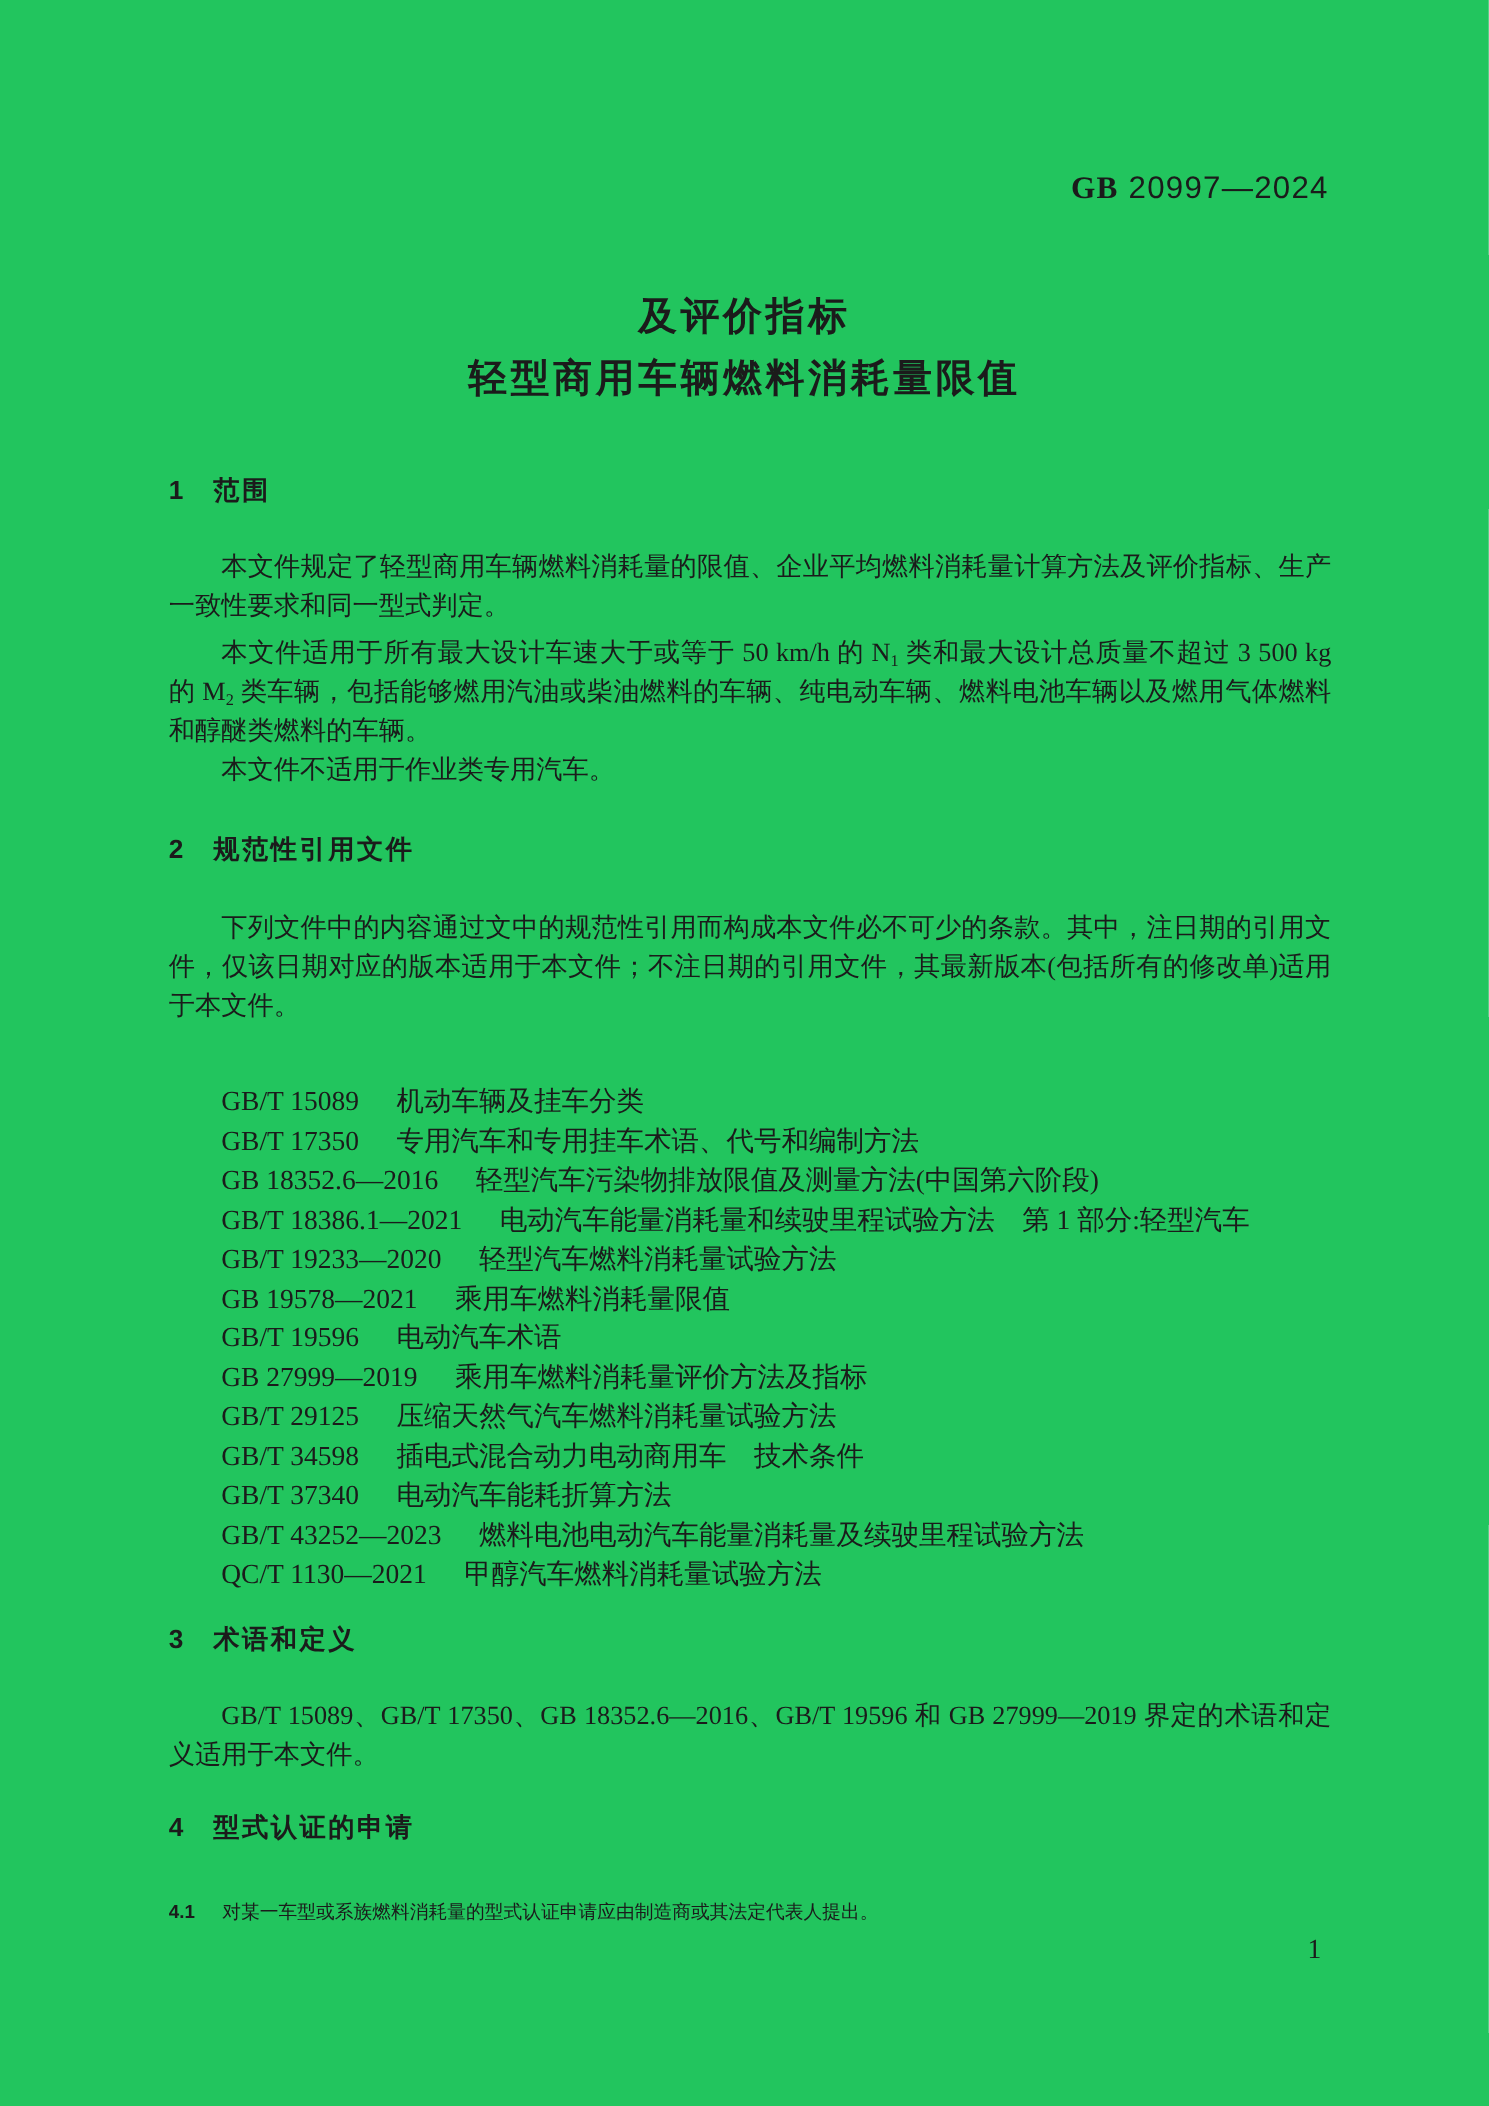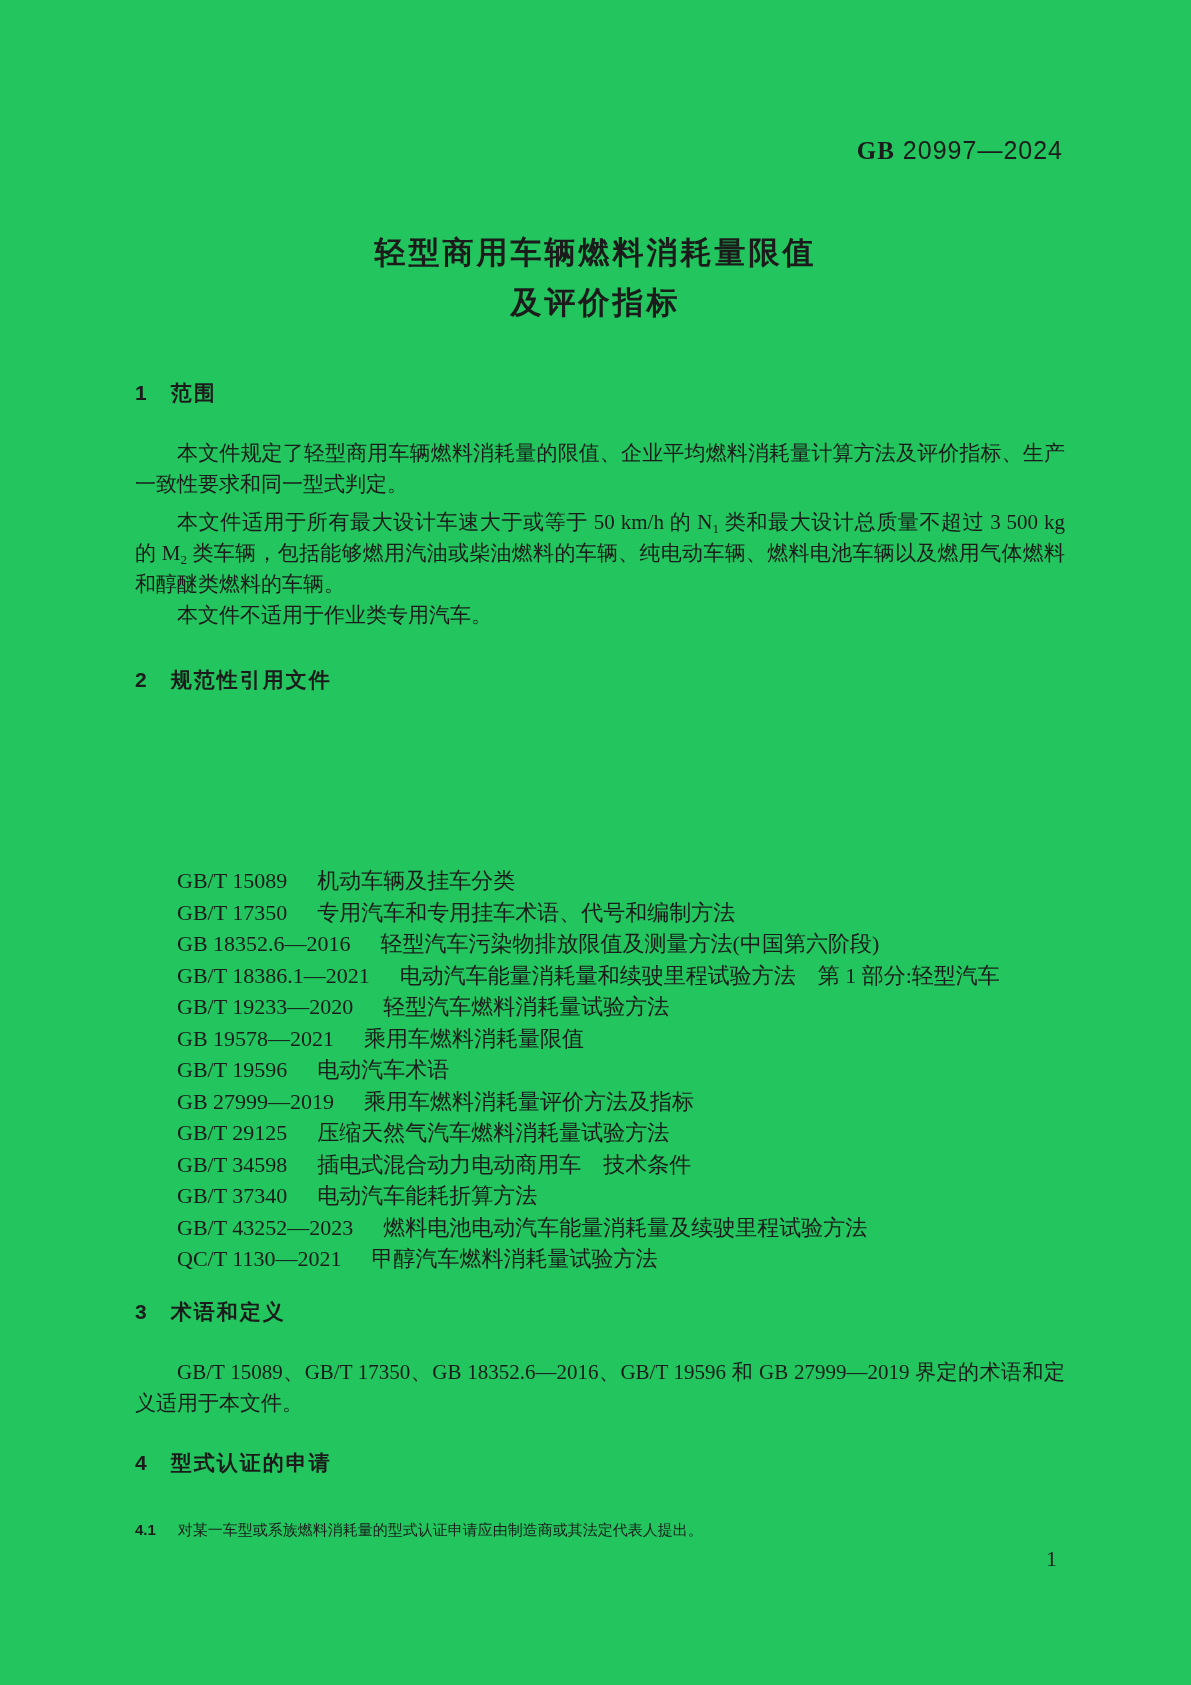--- a/index.html
+++ b/index.html
@@ -120,40 +120,41 @@
 </head>
 <body>
 
 <div class="page">
 
   <div class="doc-header">
     <span class="gb">GB</span><span class="num">20997—2024</span>
   </div>
 
   <div class="doc-title">
+    <div>及评价指标</div>
     <div>轻型商用车辆燃料消耗量限值</div>
-    <div>及评价指标</div>
   </div>
 
   <div class="sec-heading" style="top:381px;">
     <span class="sec-num">1</span><span>范围</span>
   </div>
 
   <div class="body-par indent" style="top:438px;">本文件规定了轻型商用车辆燃料消耗量的限值、企业平均燃料消耗量计算方法及评价指标、生产一致性要求和同一型式判定。</div>
 
   <div class="body-par indent" style="top:507px;">
     <span>本文件适用于所有最大设计车速大于或等于 50 km/h 的 N</span><sub class="ss">1</sub><span> 类和最大设计总质量不超过 3 500 kg 的 M</span><sub class="ss">2</sub><span> 类车辆，包括能够燃用汽油或柴油燃料的车辆、纯电动车辆、燃料电池车辆以及燃用气体燃料和醇醚类燃料的车辆。</span>
   </div>
 
   <div class="body-par indent" style="top:600px;">本文件不适用于作业类专用汽车。</div>
 
   <div class="sec-heading" style="top:668px;">
     <span class="sec-num">2</span><span>规范性引用文件</span>
   </div>
 
+  <div class="body-par indent" style="top:727px;">下列文件中的内容通过文中的规范性引用而构成本文件必不可少的条款。其中，注日期的引用文件，仅该日期对应的版本适用于本文件；不注日期的引用文件，其最新版本(包括所有的修改单)适用于本文件。</div>
 
   <div class="ref-list" style="top:821px;">
     <div class="ref-item"><span class="ref-code">GB/T 15089</span><span>机动车辆及挂车分类</span></div>
     <div class="ref-item"><span class="ref-code">GB/T 17350</span><span>专用汽车和专用挂车术语、代号和编制方法</span></div>
     <div class="ref-item"><span class="ref-code">GB 18352.6—2016</span><span>轻型汽车污染物排放限值及测量方法(中国第六阶段)</span></div>
     <div class="ref-item"><span class="ref-code">GB/T 18386.1—2021</span><span>电动汽车能量消耗量和续驶里程试验方法　第 1 部分:轻型汽车</span></div>
     <div class="ref-item"><span class="ref-code">GB/T 19233—2020</span><span>轻型汽车燃料消耗量试验方法</span></div>
     <div class="ref-item"><span class="ref-code">GB 19578—2021</span><span>乘用车燃料消耗量限值</span></div>
     <div class="ref-item"><span class="ref-code">GB/T 19596</span><span>电动汽车术语</span></div>
     <div class="ref-item"><span class="ref-code">GB 27999—2019</span><span>乘用车燃料消耗量评价方法及指标</span></div>

